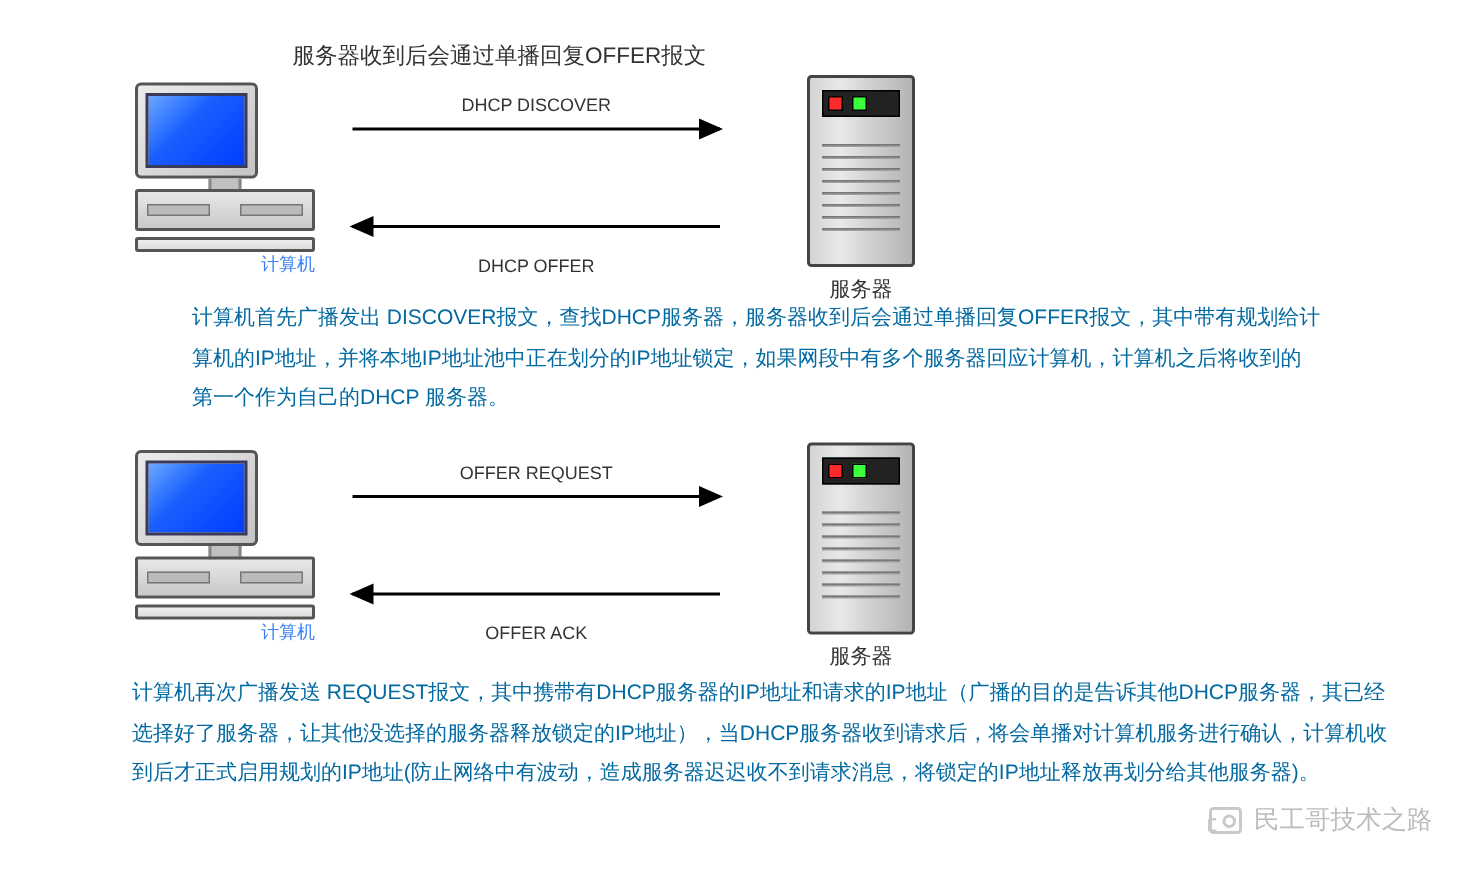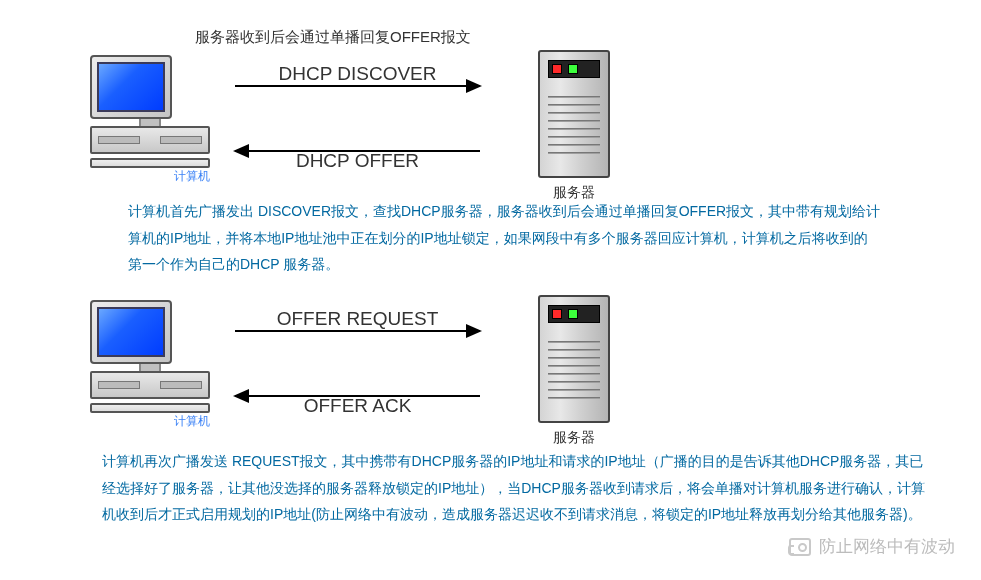--- a/index.html
+++ b/index.html
@@ -93,34 +93,34 @@
     }
     .arrow .line{height:2px;background:#000;position:relative;}
     .arrow.right .line::after{
       content:"";position:absolute;right:-2px;top:-6px;
       border-left:16px solid #000;border-top:7px solid transparent;border-bottom:7px solid transparent;
     }
     .arrow.left .line::before{
       content:"";position:absolute;left:-2px;top:-6px;
       border-right:16px solid #000;border-top:7px solid transparent;border-bottom:7px solid transparent;
     }
-    .arr-label{position:absolute;left:0;right:0;text-align:center;font-size:19px;}
+    .arr-label{position:absolute;left:0;right:0;text-align:center;font-size:12px;}
     .arr-top { top: 30px; }
     .arr-top .arr-label{ top:-22px; }
     .arr-bot { top: 95px; }
-    .arr-bot .arr-label{ top:0;text-align:center; }
+    .arr-bot .arr-label{ top:20px;text-align:center; }
 
     
     .para{
       position:absolute;
       font-size:14px;line-height:1.9;
       color:#0369a1;
     }
     .para-1{ top:198px; left:128px; right:100px; }
-    .para-2{ top:448px; left:88px; right:54px;margin-left:14px; }
+    .para-2{ top:448px; left:88px; right:54px; }
 
     
     .watermark{
       position:absolute;right:26px;bottom:22px;
       display:flex;align-items:center;gap:8px;
       font-size:17px;color:#bcbcbc;font-weight:500;
     }
     .wm-icon{
       width:22px;height:18px;border:2px solid #c9c9c9;border-radius:3px;position:relative;
     }
@@ -203,14 +203,14 @@
         <div class="vent" style="top:100px"></div>
     </div>
     <div class="srv-label">服务器</div>
   </div>
 </div>
 
 <div class="para para-2">计算机再次广播发送 REQUEST报文，其中携带有DHCP服务器的IP地址和请求的IP地址（广播的目的是告诉其他DHCP服务器，其已经选择好了服务器，让其他没选择的服务器释放锁定的IP地址），当DHCP服务器收到请求后，将会单播对计算机服务进行确认，计算机收到后才正式启用规划的IP地址(防止网络中有波动，造成服务器迟迟收不到请求消息，将锁定的IP地址释放再划分给其他服务器)。</div>
 
 <div class="watermark">
   <span class="wm-icon"></span>
-  <span>防止网络中有波动</span>
+  <span>民工哥技术之路</span>
 </div>
 
 </body></html>

